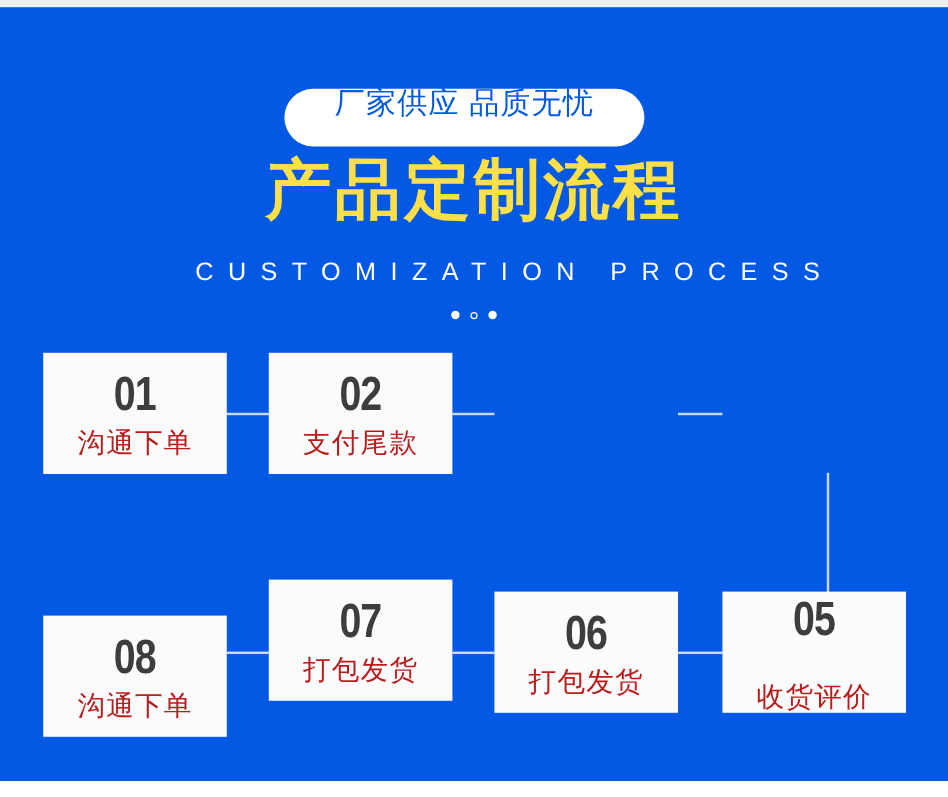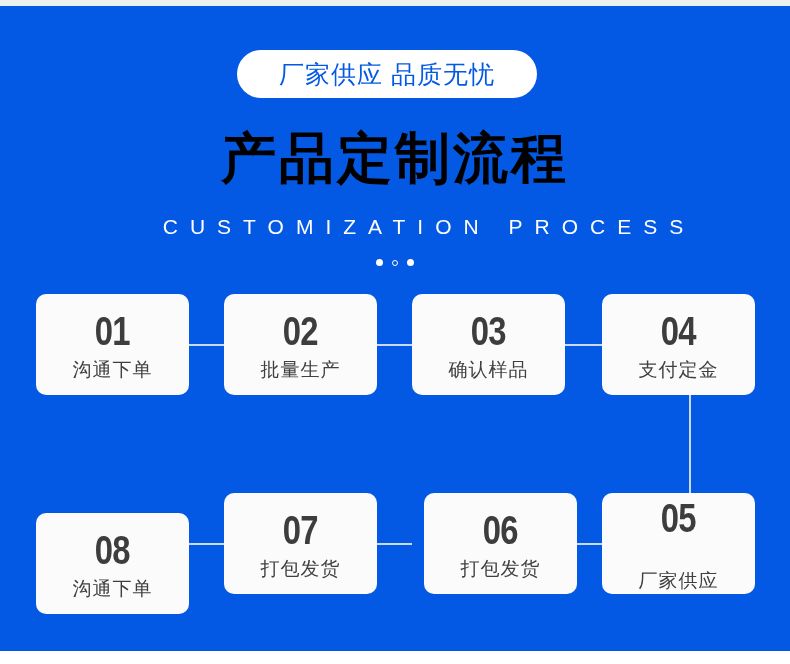--- a/index.html
+++ b/index.html
@@ -35,43 +35,42 @@
   .bottom-strip {
     position: absolute;
     left: 0; top: 651px;
     width: 790px; height: 13px;
     background: #ffffff;
   }
 
   
   .badge {
     position: absolute;
-    left: 237px; top: 44px;
+    left: 237px; top: 68px;
     width: 300px; height: 48px;
     background: #ffffff;
     border-radius: 24px;
     display: flex;
-    align-items: center;
     justify-content: center;
   }
   .badge-text {
     color: #0459e4;
     font-size: 25px;
     font-weight: 400;
     letter-spacing: 1px;
     line-height: 1;
     white-space: nowrap;
   }
 
   .main-title {
     position: absolute;
     left: 0; top: 122px;
     width: 790px;
     text-align: center;
-    color: #000000;
+    color: #fde047;
     font-size: 55px;
     font-weight: bold;
     letter-spacing: 3px;
     line-height: 1.1;
     white-space: nowrap;
   }
 
   .sub-title {
     position: absolute;
     left: 0; top: 208px;
@@ -122,35 +121,34 @@
   
   .card {
     position: absolute;
     width: 153px;
     height: 101px;
     background: #fbfbfb;
     display: flex;
     flex-direction: column;
     align-items: center;
     justify-content: center;
-    border-radius: 10px;
   }
   .card-num {
     color: #3d3d3d;
     font-size: 40px;
     font-weight: bold;
     line-height: 1;
     letter-spacing: -1px;
     transform: scaleX(0.82);
     font-family: "Liberation Sans Narrow", "Liberation Sans", sans-serif;
     margin-bottom: 9px;
   }
   .card-label {
-    color: #404040;
-    font-size: 19px;
+    color: #b91c1c;
+    font-size: 23px;
     font-weight: 400;
     line-height: 1;
     letter-spacing: 1px;
     white-space: nowrap;
     text-align: center;
   }
 </style>
 </head>
 <body>
 
@@ -183,45 +181,37 @@
     <div class="conn-h" style="left:189px; top:537px; width:35px;"></div>
     <div class="conn-h" style="left:377px; top:537px; width:35px;"></div>
     <div class="conn-h" style="left:565px; top:537px; width:37px;"></div>
 
     <div class="card" style="left:36px; top:288px;">
       <span class="card-num">01</span>
       <span class="card-label">沟通下单</span>
     </div>
     <div class="card" style="left:224px; top:288px;">
       <span class="card-num">02</span>
-      <span class="card-label">批量生产</span>
-    </div>
-    <div class="card" style="left:412px; top:288px;">
-      <span class="card-num">03</span>
-      <span class="card-label">确认样品</span>
-    </div>
-    <div class="card" style="left:602px; top:288px;">
-      <span class="card-num">04</span>
-      <span class="card-label">支付定金</span>
+      <span class="card-label">支付尾款</span>
     </div>
 
     <div class="card" style="left:36px; top:487px;margin-top:20px;">
       <span class="card-num">08</span>
       <span class="card-label">沟通下单</span>
     </div>
-    <div class="card" style="left:224px; top:487px;">
+    <div class="card" style="left:224px; top:477px;">
       <span class="card-num">07</span>
       <span class="card-label">打包发货</span>
     </div>
-    <div class="card" style="left:424px; top:487px;">
+    <div class="card" style="left:412px; top:487px;">
       <span class="card-num">06</span>
       <span class="card-label">打包发货</span>
     </div>
     <div class="card" style="left:602px; top:487px;gap:24px;">
       <span class="card-num">05</span>
-      <span class="card-label">厂家供应</span>
+      <span class="card-label">收货评价</span>
     </div>
 
   </div>
 
   <div class="bottom-strip"></div>
 
 </div>
 
 </body></html>

